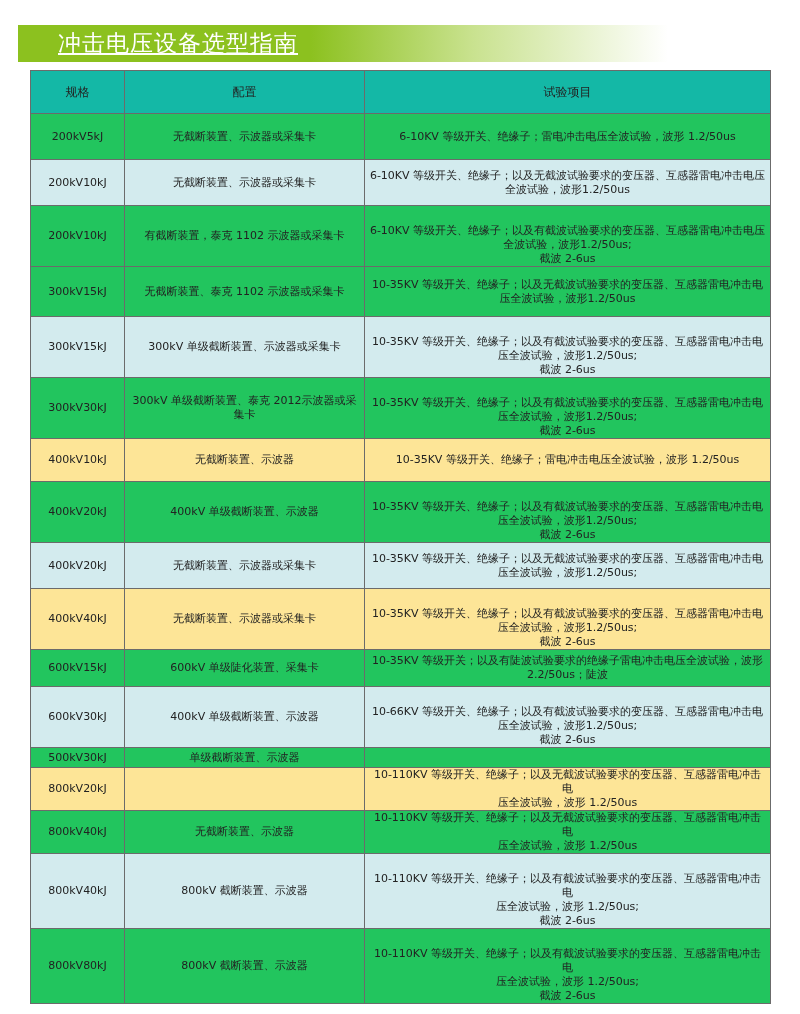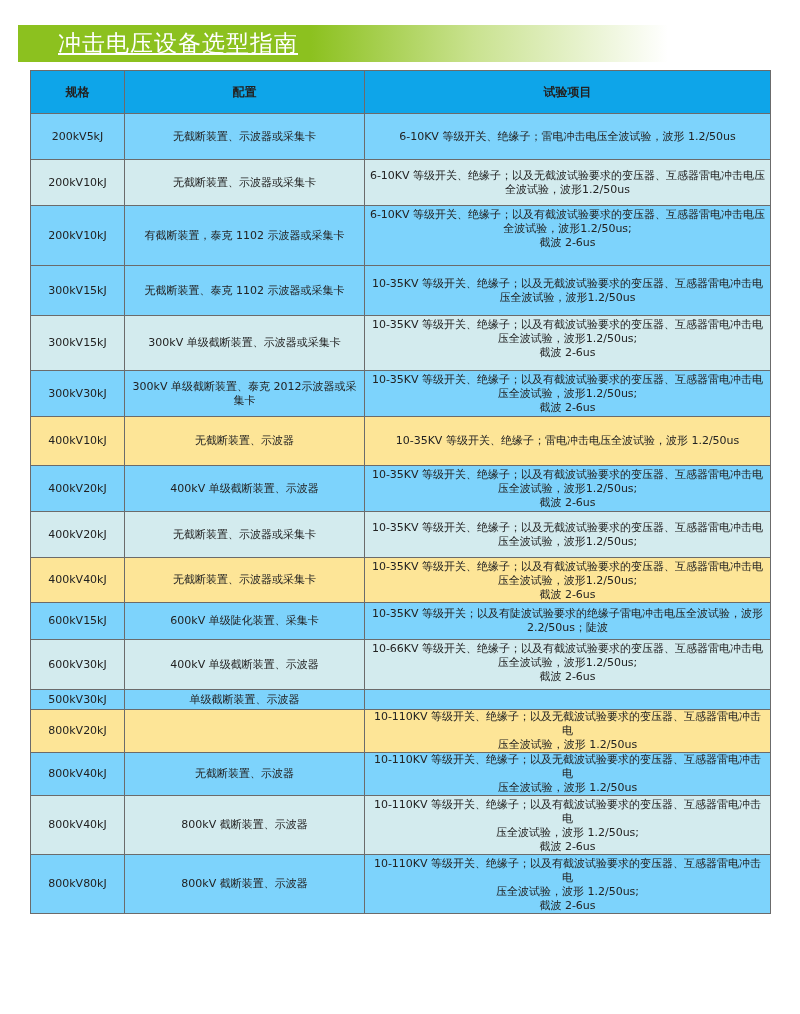--- a/index.html
+++ b/index.html
@@ -15,27 +15,27 @@
   }
   table.guide {
     position: absolute; left: 30px; top: 70px; width: 741px;
     border-collapse: collapse; table-layout: fixed;
     font-size: 11px;
   }
   table.guide td, table.guide th {
     border: 1.5px solid #6b6b6b; text-align: center; vertical-align: middle;
     padding: 0 4px; line-height: 14px; font-weight: normal;
   }
-  table.guide th { background: #0ea5e9; height: 42px; font-size: 12px; font-weight: bold; }
+  table.guide th { background: #14b8a6; height: 42px; font-size: 12px; }
   .c1 { width: 94px; }
   .c2 { width: 240px; }
-  tr.white td { background: #7dd3fc; }
+  tr.white td { background: #22c55e; }
   tr.blue td { background: #d3ebee; }
   tr.yellow td { background: #fde597; }
-  td.tests.top { vertical-align: top; padding-top: 2px; }
+  td.tests.top { vertical-align: top; padding-top: 18px; }
 </style>
 </head>
 <body>
 
 <div class="title-bar">
   <div class="title-text">冲击电压设备选型指南</div>
 </div>
 
 <table class="guide">
   <colgroup>
@@ -94,21 +94,21 @@
       </tr>
       <tr class="white" style="height: 46px;">
         <td>300kV30kJ</td>
         <td class="cfg">300kV 单级截断装置、泰克 2012示波器或采集卡</td>
         <td class="tests top">
           <div>10-35KV 等级开关、绝缘子；以及有截波试验要求的变压器、互感器雷电冲击电</div>
           <div>压全波试验，波形1.2/50us;</div>
           <div>截波 2-6us</div>
         </td>
       </tr>
-      <tr class="yellow" style="height: 49px; margin-top: 16px;">
+      <tr class="yellow" style="height: 43px; margin-top: 16px;">
         <td>400kV10kJ</td>
         <td class="cfg">无截断装置、示波器</td>
         <td class="tests">
           <div>10-35KV 等级开关、绝缘子；雷电冲击电压全波试验，波形 1.2/50us</div>
         </td>
       </tr>
       <tr class="white" style="height: 46px;">
         <td>400kV20kJ</td>
         <td class="cfg">400kV 单级截断装置、示波器</td>
         <td class="tests top">

